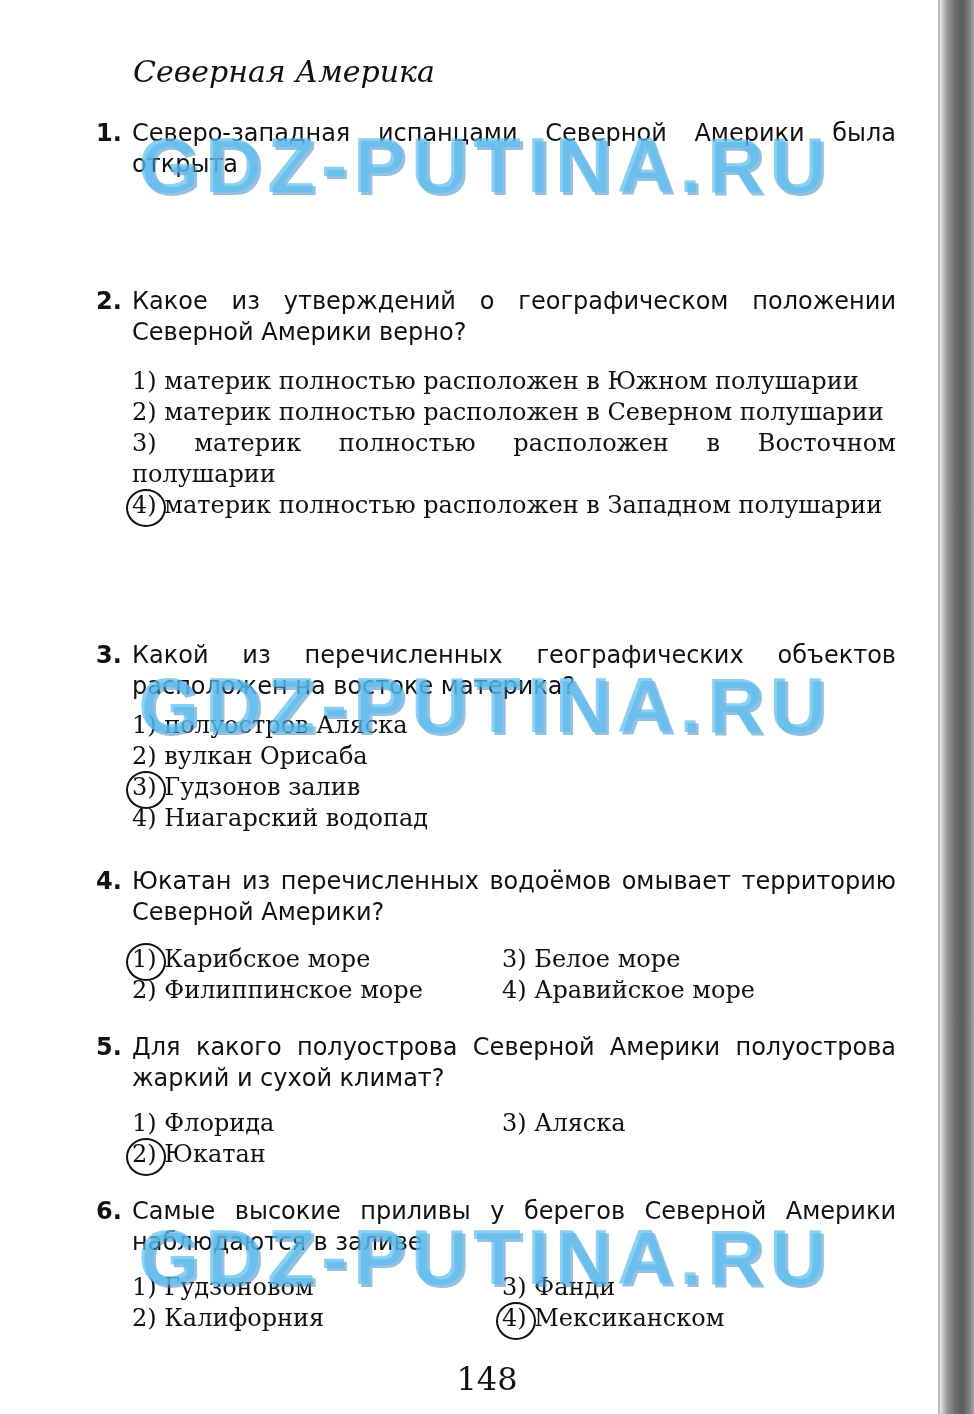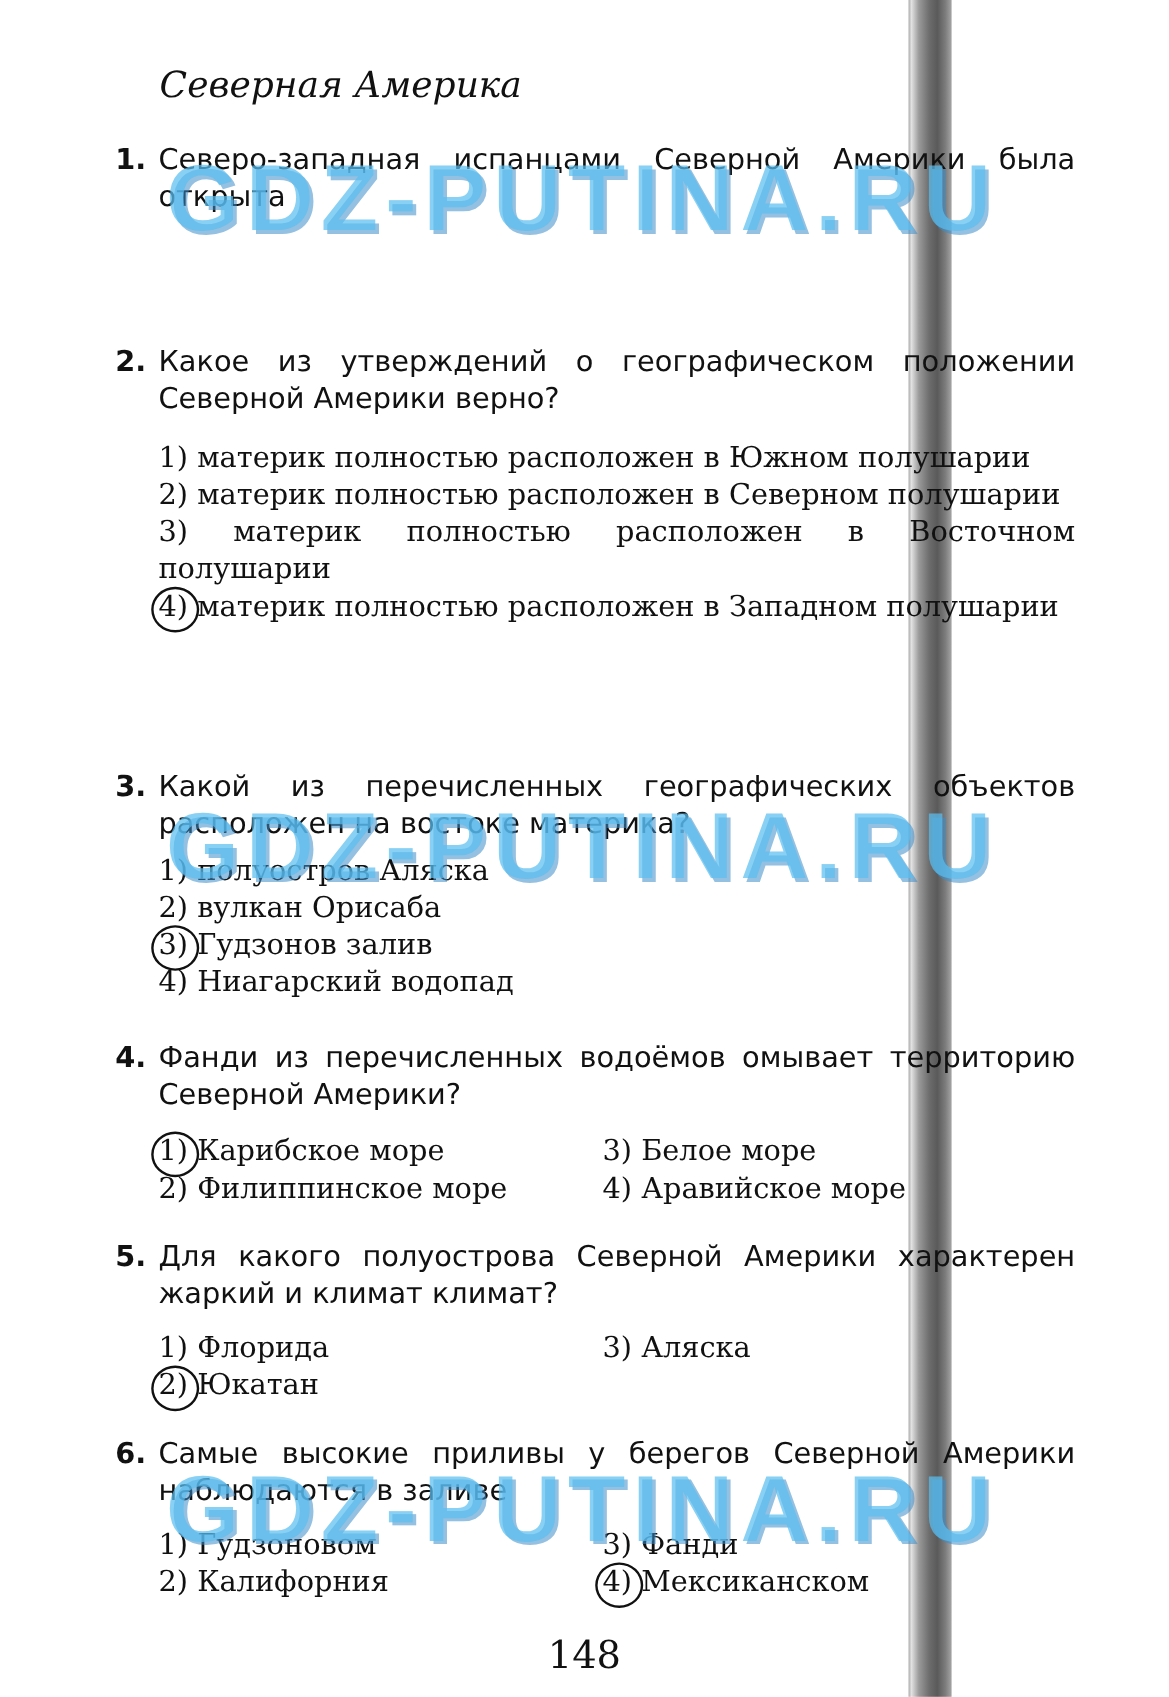--- a/index.html
+++ b/index.html
@@ -1,20 +1,20 @@
 <!DOCTYPE html>
 <html><head>
 <meta charset="utf-8">
 <style>
   html, body { margin:0; padding:0; }
   body {
     width:974px; height:1414px; background:#ffffff; position:relative; overflow:hidden;
     color:#111;
   }
-  .page { position:absolute; left:0; top:0; width:793px; height:1414px; }
+  .page { position:absolute; left:0; top:0; width:974px; height:1414px; }
   .spine {
     position:absolute; top:0; right:0; width:34px; height:1414px;
     background:linear-gradient(to right, #e8e8e8 0%, #9a9a9a 20%, #6d6d6d 45%, #5a5a5a 65%, #7d7d7d 85%, #a5a5a5 100%);
   }
   .spine-edge { position:absolute; top:0; right:34px; width:2px; height:1414px; background:#bdbdbd; }
   .title {
     position:absolute; left:133px; top:54px;
     font-family:"DejaVu Serif", serif; font-style:italic; font-size:30px; color:#111;
   }
   .q { position:absolute; left:96px; width:800px; }
@@ -80,34 +80,34 @@
       <div class="opt"><span class="num">1)</span> <span>полуостров Аляска</span></div>
       <div class="opt"><span class="num">2)</span> <span>вулкан Орисаба</span></div>
       <div class="opt circled"><span class="num">3)</span> <span>Гудзонов залив</span></div>
       <div class="opt"><span class="num">4)</span> <span>Ниагарский водопад</span></div>
     </div>
   </div>
 
   <div class="q" style="top:866px">
     <div class="qhead">
       <span class="qnum">4.</span>
-      <span class="qtext">Фанди из перечисленных водоёмов омывает территорию Северной Америки?</span>
+      <span class="qtext">Юкатан из перечисленных водоёмов омывает территорию Северной Америки?</span>
     </div>
     <div class="opts grid" style="margin-top:16px">
       <div class="opt circled"><span class="num">1)</span> <span>Карибское море</span></div>
       <div class="opt"><span class="num">3)</span> <span>Белое море</span></div>
       <div class="opt"><span class="num">2)</span> <span>Филиппинское море</span></div>
       <div class="opt"><span class="num">4)</span> <span>Аравийское море</span></div>
     </div>
   </div>
 
   <div class="q" style="top:1032px">
     <div class="qhead">
       <span class="qnum">5.</span>
-      <span class="qtext">Для какого полуострова Северной Америки характерен жаркий и климат климат?</span>
+      <span class="qtext">Для какого полуострова Северной Америки полуострова жаркий и сухой климат?</span>
     </div>
     <div class="opts grid" style="">
       <div class="opt"><span class="num">1)</span> <span>Флорида</span></div>
       <div class="opt"><span class="num">3)</span> <span>Аляска</span></div>
       <div class="opt circled"><span class="num">2)</span> <span>Юкатан</span></div>
     </div>
   </div>
 
   <div class="q" style="top:1196px">
     <div class="qhead">

